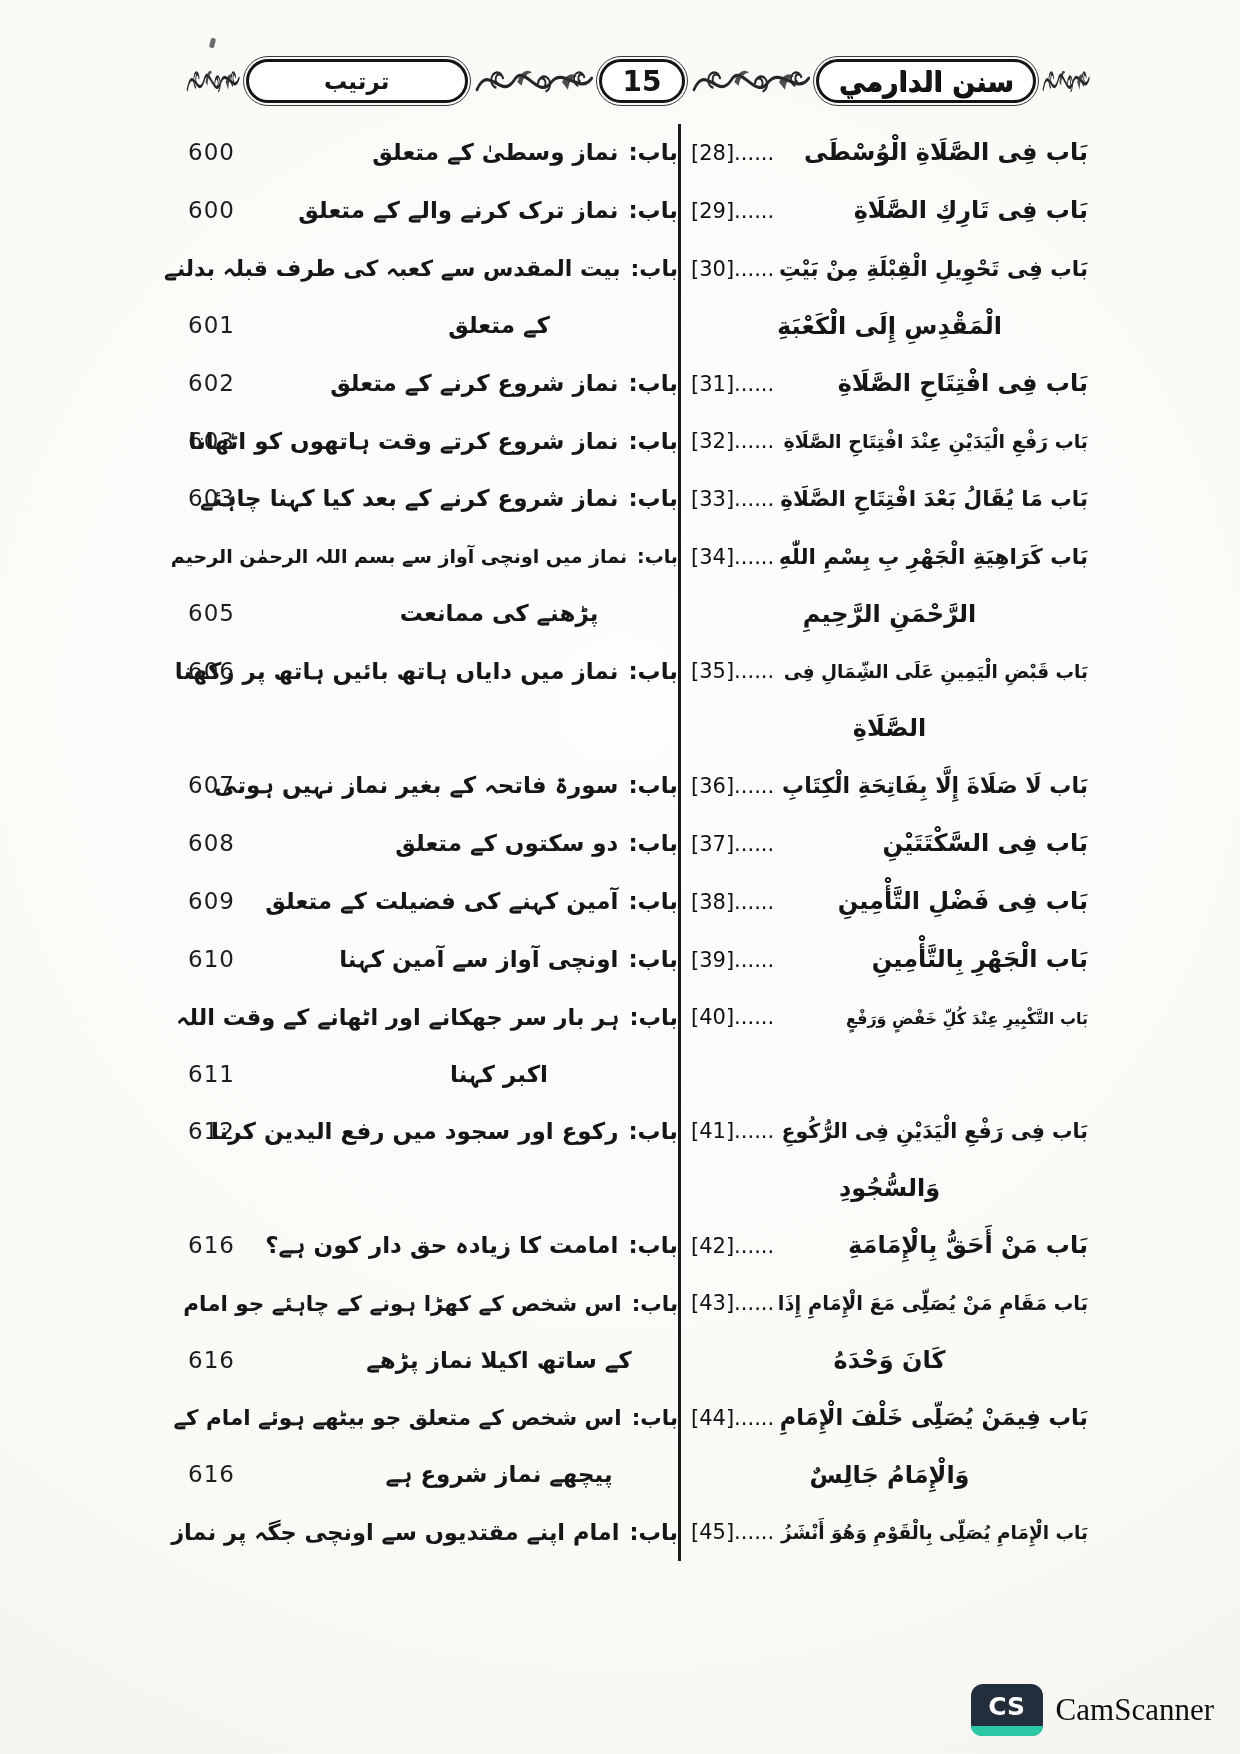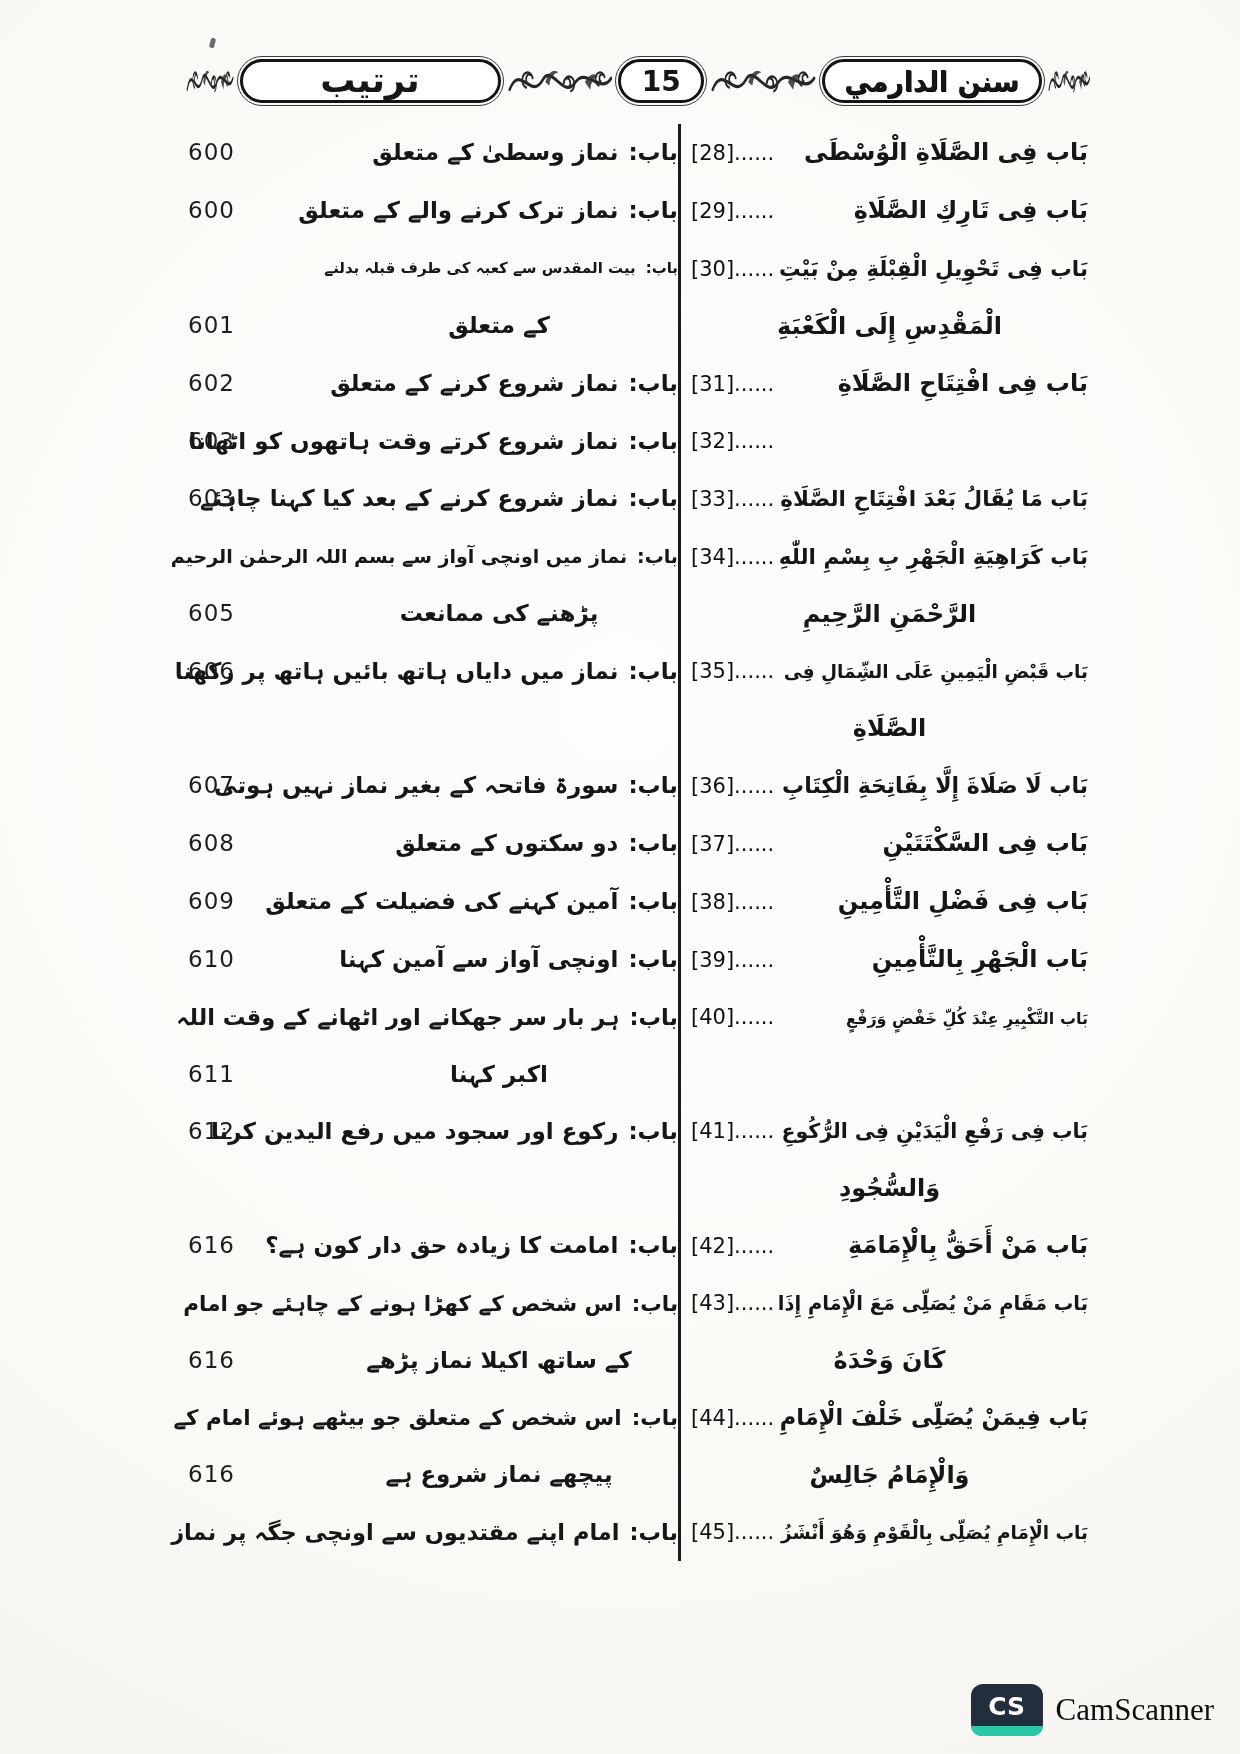--- a/index.html
+++ b/index.html
@@ -13,21 +13,21 @@
 
   
   header{position:absolute;top:50px;left:186px;right:150px;height:62px;display:flex;align-items:center;gap:6px;}
   .flourish{height:48px;min-width:26px;}
   .flourish svg{width:100%;height:100%;display:block;}
   .pill{
     border:3px solid #141414;border-radius:999px;background:#fff;height:44px;box-sizing:border-box;
     display:flex;align-items:center;justify-content:center;flex:none;
     outline:1.5px solid #3a3a3a;outline-offset:2.5px;
   }
-  .pill-left{width:261px;font-size:35px;font-weight:bold;align-items:flex-end;}
+  .pill-left{width:222px;font-size:23px;font-weight:bold;}
   .pill-num{width:86px;font-size:28px;font-weight:bold;}
   .pill-right{width:220px;font-size:27px;font-weight:bold;text-shadow:0.6px 0.6px 0 #000;}
   .fl-a{flex:0.45;} .fl-b{flex:1;} .fl-c{flex:1;} .fl-d{flex:0.4;}
 
   
   main{position:absolute;top:124px;left:170px;right:152px;}
   .row{display:flex;}
   .urdu-cell{width:508px;flex:none;}
   .urdu-box{position:relative;}
   .u-line1{direction:rtl;text-align:right;white-space:nowrap;line-height:57px;font-size:23px;font-weight:bold;padding-left:4px;}
@@ -133,21 +133,21 @@
       <div class="ar-line1">
         <span class="num"><span>[29]</span><span>......</span></span>
         <span class="ar-text fit">بَاب فِى تَارِكِ الصَّلَاةِ</span>
       </div>
       <div class="ar-line2"></div>
     </div>
   </div>
         <div class="row">
     <div class="urdu-cell">
       <div class="urdu-box">
-        <div class="u-line1 fit" style="font-size: 15px;">
+        <div class="u-line1 fit" style="font-size: 22px;">
           <span class="bab">باب:</span><span>بیت المقدس سے کعبہ کی طرف قبلہ بدلنے</span>
         </div>
         <div class="u-line2">کے متعلق</div>
         <div class="pg">601</div>
       </div>
     </div>
     <div class="ar-cell">
       <div class="ar-line1">
         <span class="num"><span>[30]</span><span>......</span></span>
         <span class="ar-text fit" style="font-size: 21.5px;">بَاب فِى تَحْوِيلِ الْقِبْلَةِ مِنْ بَيْتِ</span>
@@ -179,20 +179,21 @@
         <div class="u-line1 fit">
           <span class="bab">باب:</span><span>نماز شروع کرتے وقت ہاتھوں کو اٹھانا</span>
         </div>
         <div class="u-line2"></div>
         <div class="pg">603</div>
       </div>
     </div>
     <div class="ar-cell">
       <div class="ar-line1">
         <span class="num"><span>[32]</span><span>......</span></span>
+        <span class="ar-text fit" style="font-size: 19px;">بَاب رَفْعِ الْيَدَيْنِ عِنْدَ افْتِتَاحِ الصَّلَاةِ</span>
       </div>
       <div class="ar-line2"></div>
     </div>
   </div>
         <div class="row">
     <div class="urdu-cell">
       <div class="urdu-box">
         <div class="u-line1 fit">
           <span class="bab">باب:</span><span>نماز شروع کرنے کے بعد کیا کہنا چاہئے</span>
         </div>

